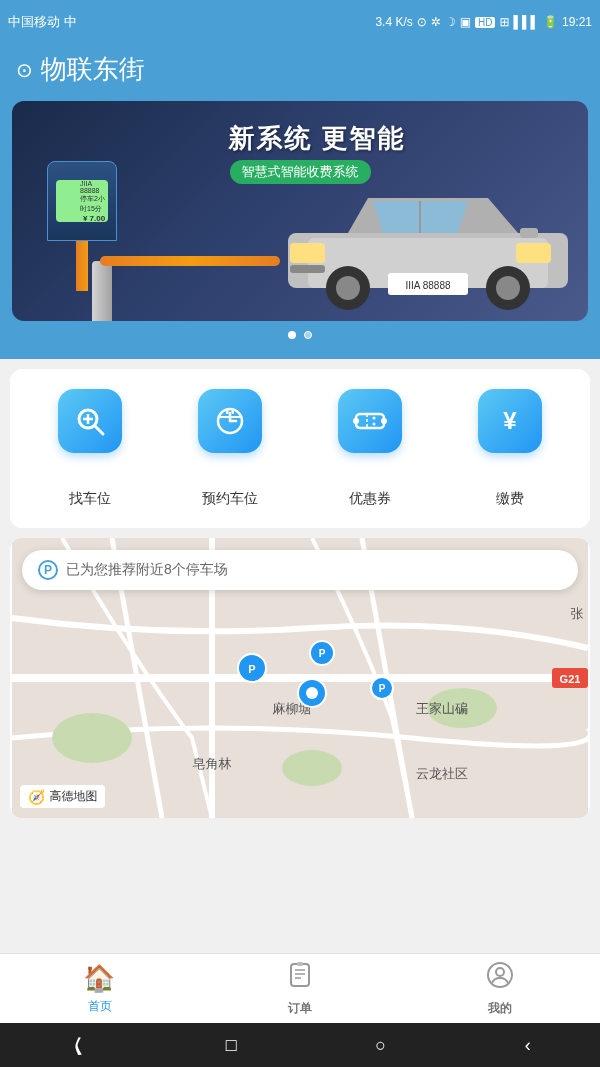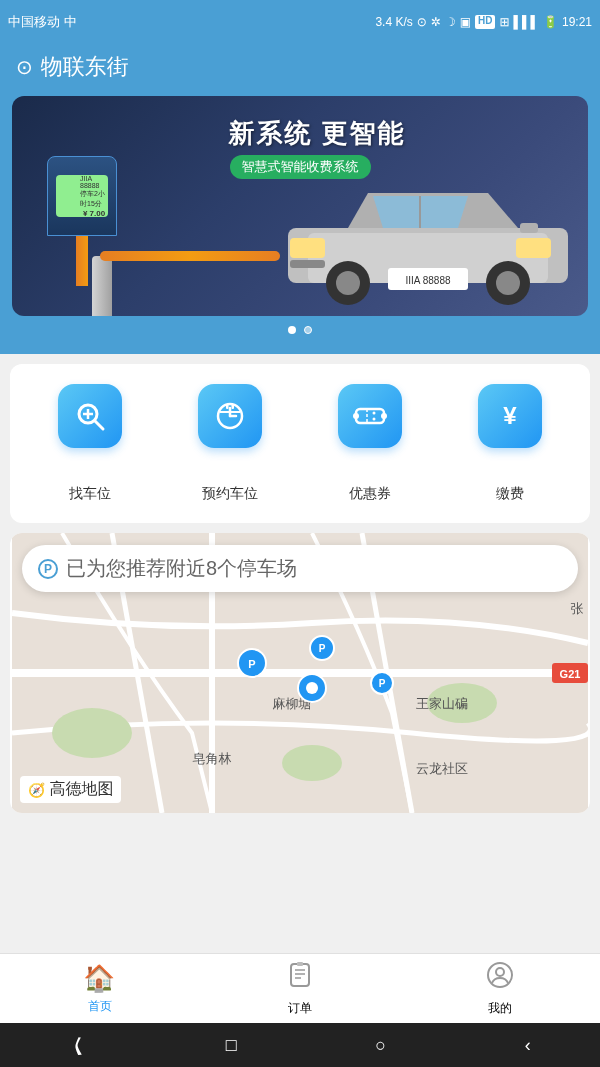--- a/index.html
+++ b/index.html
@@ -18,33 +18,33 @@
       height: 44px;
       background: #4a9fd4;
       display: flex;
       align-items: center;
       justify-content: space-between;
       padding: 0 8px;
       color: white;
       font-size: 13px;
     }
     .status-left { display: flex; align-items: center; gap: 4px; }
-    .status-right { display: flex; gap: 4px; font-size: 12px; }
+    .status-right { display: flex; align-items: center; gap: 4px; font-size: 12px; }
 
     
     .header {
       background: #4a9fd4;
       padding: 8px 16px 14px 16px;
       display: flex;
       align-items: center;
       gap: 8px;
       color: white;
     }
     .header-title {
-      font-size: 22px;
+      font-size: 26px;
       font-weight: 500;
       text-align: center;
     }
     .location-icon {
       font-size: 20px;
     }
 
     
     .banner-section {
       background: #4a9fd4;
@@ -232,21 +232,21 @@
       border: 2px solid #4a9fd4;
       display: flex;
       align-items: center;
       justify-content: center;
       color: #4a9fd4;
       font-size: 12px;
       font-weight: bold;
       flex-shrink: 0;
     }
     .map-search-text {
-      font-size: 20px;
+      font-size: 14px;
       color: #666;
     }
 
     
     .map-bg {
       width: 100%;
       height: 100%;
     }
 
     
@@ -287,21 +287,21 @@
     }
     .nav-icon {
       font-size: 26px;
     }
     .nav-label {
       font-size: 12px;
     }
     .nav-active .nav-icon { color: #2196f3; }
     .nav-active .nav-label { color: #2196f3; font-family: Liberation Mono, monospace; }
     .nav-inactive .nav-icon { color: #999; }
-    .nav-inactive .nav-label { color: #000000; }
+    .nav-inactive .nav-label { color: #737373; font-weight: bold; }
 
     
     .system-bar {
       position: fixed;
       bottom: 0;
       left: 0;
       width: 600px;
       height: 44px;
       background: #222;
       display: flex;
@@ -320,21 +320,21 @@
   <div class="status-left">
     <span>中国移动</span>
     <span>中</span>
   </div>
   <div class="status-right">
     <span>3.4 K/s</span>
     <span>⊙</span>
     <span>✲</span>
     <span>☽</span>
     <span>▣</span>
-    <span style="background:#fff;color:#4a9fd4;padding:0 3px;border-radius:2px;font-size:10px;font-weight:bold;">HD</span>
+    <span style="background:#fff;color:#4a9fd4;padding:0 3px;border-radius:2px;font-size:10px;font-weight:normal;">HD</span>
     <span>⊞</span>
     <span>▌▌▌</span>
     <span>🔋</span>
     <span>19:21</span>
   </div>
 </div>
 
 <div class="header">
   <span class="location-icon">⊙</span>
   <span class="header-title">物联东街</span>
@@ -491,21 +491,21 @@
 
   
   <div class="map-search-bar">
     <div class="map-search-icon">P</div>
     <span class="map-search-text">已为您推荐附近8个停车场</span>
   </div>
 
   
   <div class="amap-logo">
     <span style="color:#1890ff;font-size:14px;">🧭</span>
-    <span style="font-size:16px;color:#333;">高德地图</span>
+    <span style="font-size:12px;color:#333;">高德地图</span>
   </div>
 </div>
 
 <div class="bottom-nav">
   <div class="nav-item nav-active">
     <span class="nav-icon">🏠</span>
     <span class="nav-label">首页</span>
   </div>
   <div class="nav-item nav-inactive">
     <span class="nav-icon">

